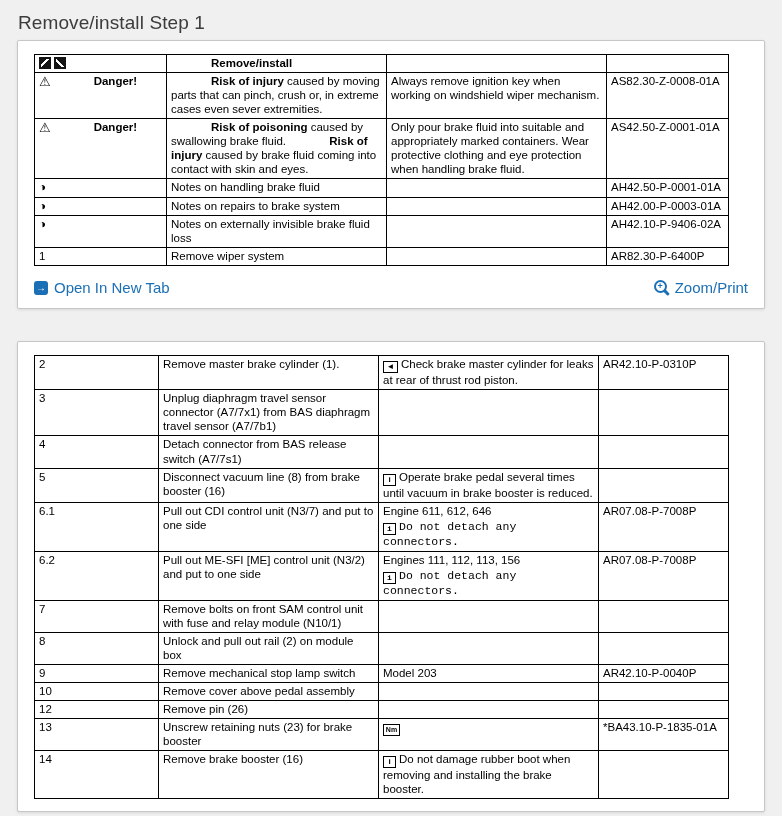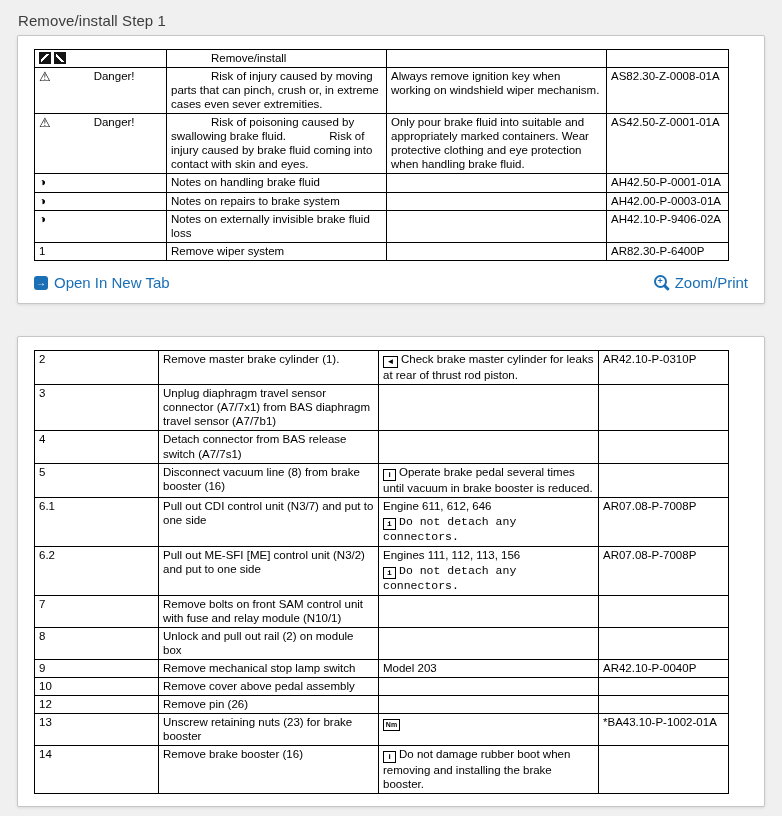--- a/index.html
+++ b/index.html
@@ -4,42 +4,42 @@
 <style>
   html,body { margin:0; padding:0; }
   body {
     width:782px; min-height:816px;
     background:#f0f0f1;
     font-family:"Liberation Sans", sans-serif;
     color:#000;
   }
   .page { padding:12px 17px 8px 17px; box-sizing:border-box; }
   .section-title {
-    font-size:15px; font-weight:400; color:#3c3c3c;
+    font-size:19px; font-weight:400; color:#3c3c3c;
     margin:0 0 6px 1px; letter-spacing:0.1px;
   }
   .section + .section { margin-top:32px; }
   .card {
     background:#fff;
     border:1px solid #c6c6c8;
     border-radius:2px;
     box-shadow:0 1px 3px rgba(0,0,0,0.10);
     padding:13px 16px 12px 16px;
   }
   table.wis {
     border-collapse:collapse; table-layout:fixed;
     width:694px; font-size:11.5px; line-height:1.22;
   }
   table.wis td {
     border:1px solid #000;
     padding:1px 4px 2px 4px;
     vertical-align:top;
     overflow:hidden;
   }
-  .b { font-weight:normal;padding-left:40px; }
+  .b { font-weight:bold;padding-left:40px; }
   .noteline + .noteline { margin-top:2px;font-family:Liberation Mono, monospace; }
 
   
   .warn { font-size:13px; margin-right:3px; vertical-align:-1px; }
   .notec { font-size:12px; }
   .ibox, .abox, .nmbox {
     display:inline-block; border:1px solid #000; background:#fff;
     text-align:center; vertical-align:-1px; margin-right:3px;
     font-weight:bold;
   }
@@ -250,21 +250,21 @@
         <tr>
           <td><span>12</span></td>
           <td><span>Remove pin (26)</span></td>
           <td></td>
           <td></td>
         </tr>
         <tr>
           <td><span>13</span></td>
           <td><span>Unscrew retaining nuts (23) for brake booster</span></td>
           <td><span class="nmbox">Nm</span></td>
-          <td><span>*BA43.10-P-1002-01A</span></td>
+          <td><span>*BA43.10-P-1835-01A</span></td>
         </tr>
         <tr>
           <td><span>14</span></td>
           <td><span>Remove brake booster (16)</span></td>
           <td>
             <div class="noteline"><span class="ibox">i</span><span>Do not damage rubber boot when removing and installing the brake booster.</span></div>
 
           </td>
           <td></td>
         </tr>

